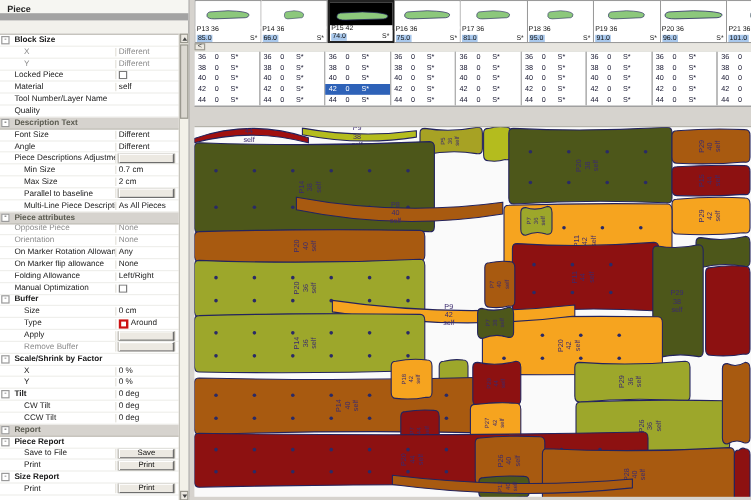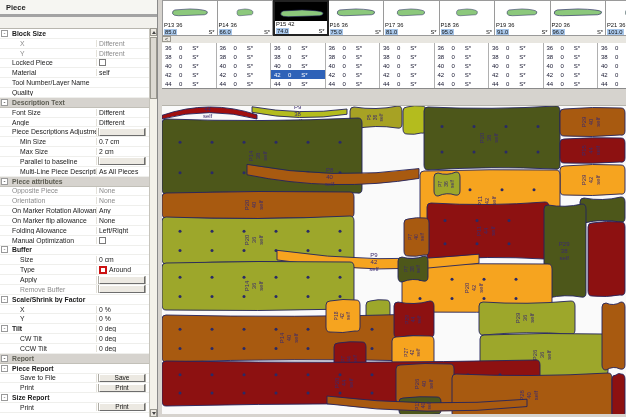--- a/index.html
+++ b/index.html
@@ -11,21 +11,21 @@
          border-right:1px solid #8a8a8a;box-sizing:border-box;}
   #panel-title{height:11px;background:linear-gradient(#ecebe7,#cfcdc6);
                border-bottom:1px solid #9a9a9a;display:flex;align-items:center;
                font-size:8px;font-weight:bold;color:#3c3c3c;padding-left:6px;position:relative;}
   #panel-title .grip{position:absolute;left:1px;top:1px;bottom:1px;width:3px;
       background:repeating-linear-gradient(#b0aea6 0 1px,transparent 1px 3px);}
   .tbtn{position:absolute;top:1px;width:9px;height:9px;font-size:7px;line-height:9px;
         text-align:center;color:#333;font-weight:bold;}
   #pin-btn{right:14px;}
   #close-btn{right:3px;}
-  #panel-sub{height:17px;background:#f6f6f2;border-bottom:3px solid #a3a3a3;
+  #panel-sub{height:17px;background:#f6f6f2;border-bottom:6px solid #a3a3a3;
              font-size:7.5px;font-weight:bold;color:#222;padding:3px 0 0 6px;box-sizing:border-box;}
   #prop-grid{position:absolute;top:28px;left:0;right:8px;bottom:0;background:#fff;
              border-top:1px solid #b8b6ae;}
   .prow{display:flex;align-items:center;height:9.85px;box-sizing:border-box;
         border-bottom:1px solid #efefec;font-size:6.8px;color:#1a1a1a;}
   .prow .gut{width:9px;flex:0 0 9px;display:flex;align-items:center;justify-content:center;}
   .mbox{width:7px;height:7px;border:1px solid #9a9a9a;background:#fff;font-size:6px;
         line-height:5px;text-align:center;color:#444;box-sizing:border-box;}
   .prow .lbl{flex:1 1 auto;overflow:hidden;white-space:nowrap;padding-left:3px;}
   .prow.ind2 .lbl{padding-left:11px;}

